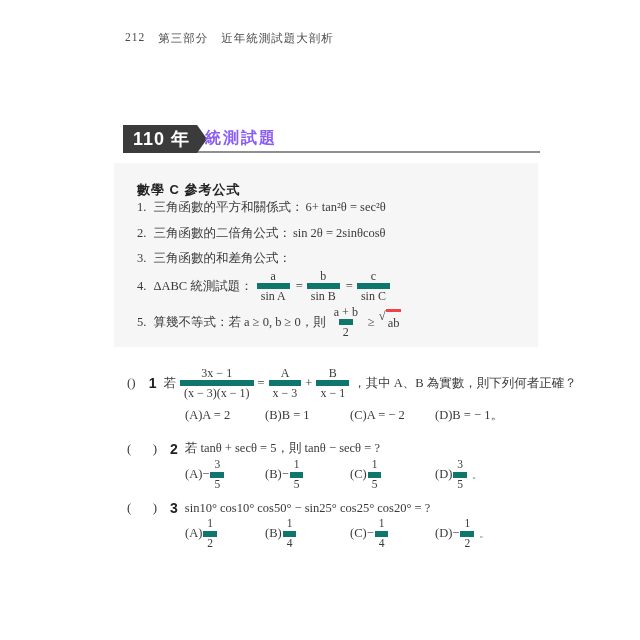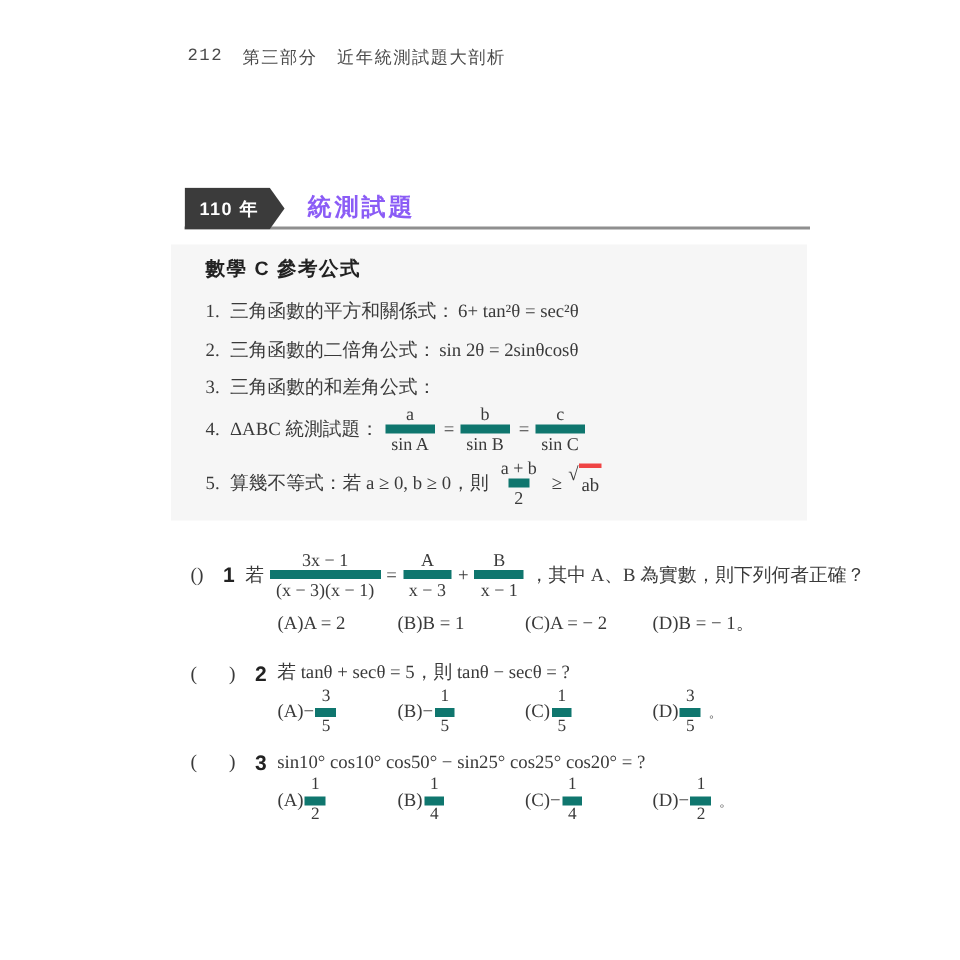--- a/index.html
+++ b/index.html
@@ -5,46 +5,46 @@
   * { margin:0; padding:0; box-sizing:border-box; }
   html,body { width:640px; height:640px; background:#ffffff; }
   .sheet {
     position:relative; width:640px; height:640px; background:#ffffff;
     font-family:"Liberation Serif", serif; color:#3a3a3a; overflow:hidden;
   }
 
   
   .page-header {
     position:absolute; left:125px; top:31px;
-    font-size:11.5px; color:#4a4a4a; display:flex; gap:13px; letter-spacing:1px;font-family:Liberation Mono, monospace;
+    font-size:11.5px; color:#4a4a4a; display:flex; gap:13px; letter-spacing:1px;
   }
 
   
   .banner { position:absolute; left:123px; top:125px; width:417px; height:28px; }
   .banner-line { position:absolute; left:0; right:0; top:26px; height:2px; background:#8f8f8f; }
   .badge {
     position:absolute; left:0; top:0; height:28px; line-height:28px;
     padding:0 17px 0 10px; background:#3b3b3b; color:#ffffff;
-    font-family:"Liberation Sans", sans-serif; font-weight:bold; font-size:12px;
+    font-family:"Liberation Sans", sans-serif; font-weight:bold; font-size:18px;
     letter-spacing:1px;
     clip-path:polygon(0 0, calc(100% - 10px) 0, 100% 50%, calc(100% - 10px) 100%, 0 100%);
   }
   .banner-title {
     position:absolute; left:82px; top:3px;
     font-family:"Liberation Sans", sans-serif; font-weight:bold; font-size:16px;
     color:#8b5cf6; letter-spacing:2px;
   }
 
   
   .formula-box {
     position:absolute; left:114px; top:163px; width:424px; height:184px;
     background:#f6f6f6;
   }
   .f-title {
-    position:absolute; left:23px; top:7px;
+    position:absolute; left:23px; top:18px;
     font-family:"Liberation Sans", sans-serif; font-weight:bold; font-size:13px;
     color:#222222; letter-spacing:1px;
   }
   .f-item {
     position:absolute; left:23px; display:flex; align-items:center;
     font-size:12.5px; white-space:nowrap; color:#3a3a3a;
   }
   .f-item .f-no { margin-right:7px; }
   .f-item .math { margin-left:2px; }
   .f-i1 { top:36px; }

